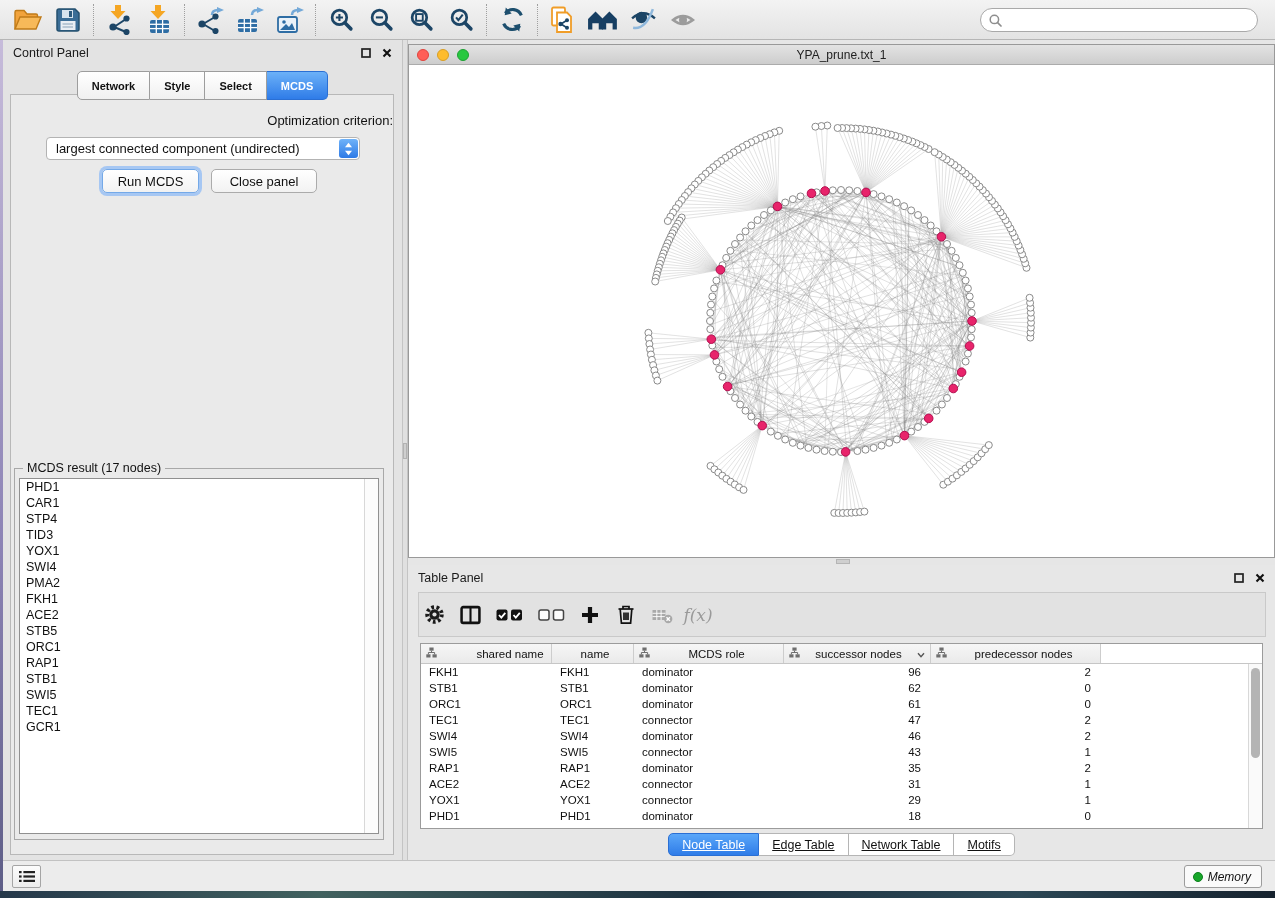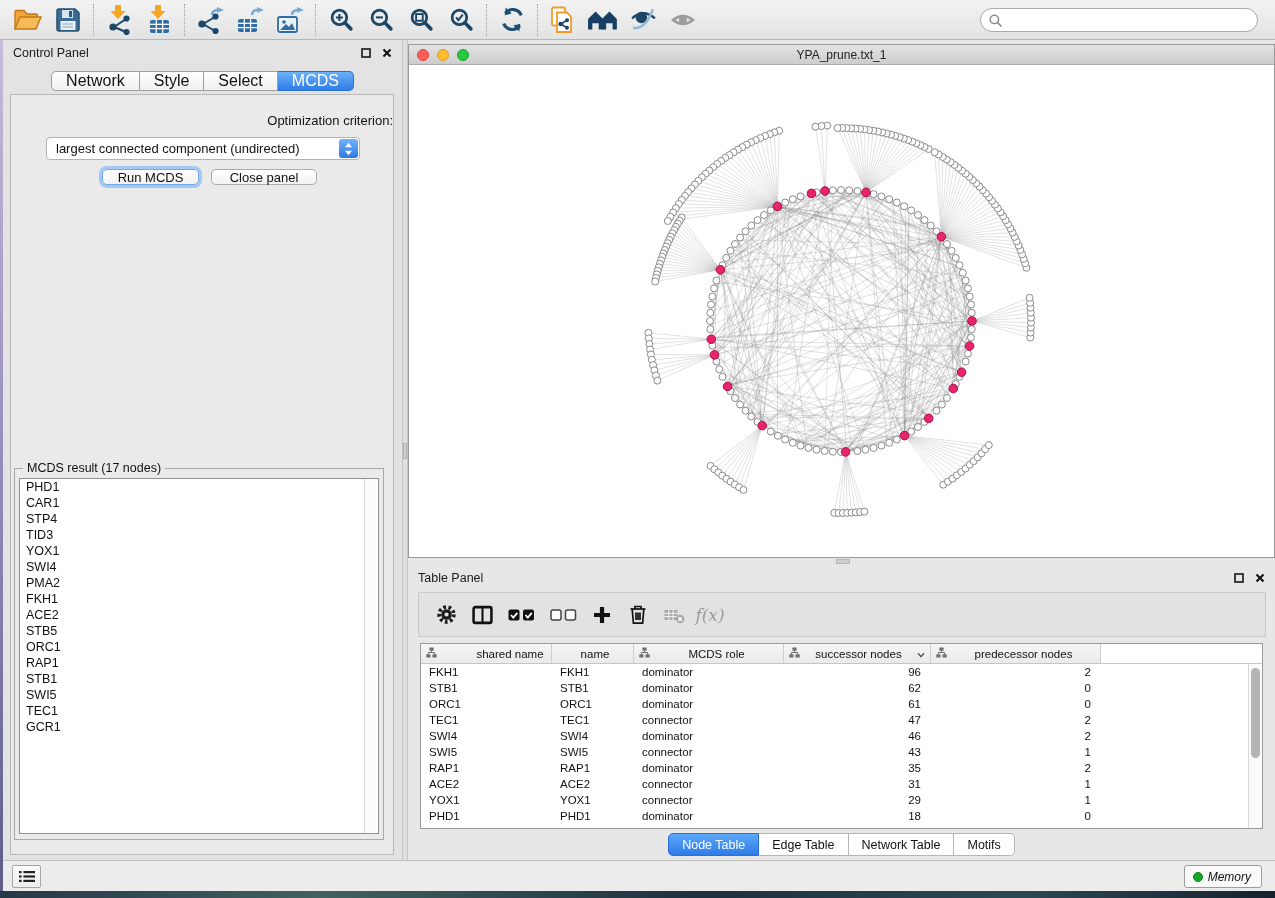--- a/index.html
+++ b/index.html
@@ -21,33 +21,33 @@
     background:linear-gradient(#c6bbda,#8b82b4 60%,#5d5d86); }
   .wall-bottom { position:absolute; left:0; right:0; bottom:0; height:7px;
     background:linear-gradient(90deg,#25384a,#41615f 25%,#1d3140 55%,#2c4856 80%,#16222e); }
 
   
   .control-panel { position:absolute; left:3px; top:40px; width:399px; height:820px; background:#e3e3e3; }
   .panel-title { height:26px; display:flex; align-items:center; font-size:12.5px; padding:0 10px; color:#1a1a1a; }
   .pt-icons { margin-left:auto; display:flex; gap:11px; align-items:center; }
   .cp-tabs { display:flex; justify-content:center; margin-top:5px; position:relative; z-index:2; }
   .seg { border:1px solid #9d9d9d; border-left:none; background:linear-gradient(#ffffff,#f0f0f0);
-    padding:3px 14px; font-size:16px; height:20px; display:flex; align-items:center; }
+    padding:3px 14px; font-size:11px; height:29px; display:flex; align-items:center;font-weight:bold; }
   .seg:first-child { border-left:1px solid #9d9d9d; border-radius:5px 0 0 5px; }
   .seg:last-child { border-radius:0 5px 5px 0; }
   .seg.active { background:linear-gradient(#6cb1f8,#2f7ce8); color:#fff; border-color:#2a6fd4; }
   .cp-content { position:absolute; left:7px; right:8px; top:54px; bottom:5px;
     border:1px solid #b8b8b8; background:#eaeaea; }
   .opt-label { position:absolute; top:18px; left:0; right:0; text-align:right; font-size:13px; }
   .dropdown { position:absolute; left:35px; top:42px; width:314px; height:23px; background:#fff;
     border:1px solid #b3b3b3; border-radius:4px; font-size:13px; display:flex; align-items:center;
     padding-left:9px; }
   .dd-step { position:absolute; right:1px; top:1px; bottom:1px; width:19px; border-radius:3px;
     background:linear-gradient(#70b3f9,#2d7ae6); display:flex; align-items:center; justify-content:center; }
-  .btn { position:absolute; height:16px; background:linear-gradient(#ffffff,#f2f2f2);
+  .btn { position:absolute; height:24px; background:linear-gradient(#ffffff,#f2f2f2);
     border:1px solid #ababab; border-radius:5px; font-size:13px; display:flex; align-items:center;
     justify-content:center; }
   .btn-run { top:74px; left:91px; width:97px; border-color:#74a9e8; box-shadow:0 0 0 3px rgba(110,170,250,.55); }
   .btn-close { top:74px; left:200px; width:106px; }
   .fieldset { position:absolute; left:3px; right:9px; top:373px; height:372px; border:1px solid #a8a8a8; }
   .legend { position:absolute; top:-8px; left:8px; background:#eaeaea; padding:0 4px; font-size:12.5px; }
   .listbox { position:absolute; left:4px; right:4px; top:9px; bottom:5px; background:#fff;
     border:1px solid #909090; overflow:hidden; }
   .list-scroll { position:absolute; right:0; top:0; bottom:0; width:14px; border-left:1px solid #d8d8d8; background:#fcfcfc; }
   .list-item { height:16px; line-height:16px; font-size:12.5px; padding-left:6px; }
@@ -66,40 +66,40 @@
   .net-frame { position:absolute; left:0; top:4px; right:0; height:514px; border:1px solid #999; background:#fff; }
   .net-title { height:20px; background:linear-gradient(#e3e3e3,#cdcdcd); border-bottom:1px solid #ababab;
     position:relative; display:flex; align-items:center; justify-content:center; font-size:12px; color:#222; }
   .lights { position:absolute; left:8px; top:4px; display:flex; gap:8px; }
   .light { width:12px; height:12px; border-radius:50%; }
   .net-canvas { position:absolute; left:0; top:20px; right:0; bottom:0; background:#fff; overflow:hidden; }
 
   
   .table-panel { position:absolute; left:0; right:0; top:525px; bottom:0; background:#e7e7e7; }
   .tp-toolbar { position:absolute; left:10px; right:9px; top:27px; height:45px; background:#e2e2e2;
-    border:1px solid #c9c9c9; display:flex; align-items:center; padding-left:12px; }
+    border:1px solid #c9c9c9; display:flex; align-items:center; }
   .tp-tbtn { min-width:30px; display:flex; align-items:center; justify-content:center; margin-right:6px; }
   .fx-label { font-family:"DejaVu Serif", serif; font-style:italic; font-size:17px; color:#9a9a9a; }
   .dtable { position:absolute; left:12px; right:12px; top:78px; height:186px; border:1px solid #9b9b9b; background:#fff; }
   .thead { display:flex; height:20px; background:linear-gradient(#f6f6f6,#eaeaea);
     border-bottom:1px solid #c6c6c6; font-size:11.5px; }
   .th { display:flex; align-items:center; border-right:1px solid #cdcdcd; padding-left:5px; }
   .th .lbl { flex:1; text-align:center; padding:0 3px; white-space:nowrap; overflow:hidden; }
   .th.filler { background:#fff; border-right:none; flex:1; }
   .tr { display:flex; height:16px; font-size:11.5px; align-items:center; }
   .td { overflow:hidden; white-space:nowrap; }
   .c0 { width:131px; padding-left:8px; } .c1 { width:82px; padding-left:8px; }
   .c2 { width:150px; padding-left:8px; }
   .c3 { width:147px; text-align:right; padding-right:10px; }
   .c4 { width:170px; text-align:right; padding-right:10px; }
   .tscroll { position:absolute; right:0; top:20px; bottom:0; width:14px; background:#fafafa; border-left:1px solid #d8d8d8; }
   .tthumb { position:absolute; left:2px; top:4px; width:9px; height:90px; border-radius:4.5px; background:#b4b4b4; }
   .tp-tabs { position:absolute; left:0; right:0; top:268px; display:flex; justify-content:center; }
   .tab { border:1px solid #b5b5b5; border-left:none; background:#fff; padding:0 13px; font-size:12.5px;
-    height:23px; display:flex; align-items:center; }
+    height:23px; display:flex; align-items:center;text-decoration:underline; }
   .tab:first-child { border-left:1px solid #b5b5b5; border-radius:5px 0 0 5px; }
   .tab:last-child { border-radius:0 5px 5px 0; }
   .tab.active { background:linear-gradient(#5aa7f9,#2f7ce8); color:#fff; border-color:#2a6fd4; }
 
   
   .status-bar { position:absolute; left:0; right:0; bottom:7px; height:31px; background:#ececec;
     border-top:1px solid #c2c2c2; }
   .list-btn { position:absolute; left:12px; top:4px; width:29px; height:23px; border:1px solid #a5a5a5;
     border-radius:2px; background:linear-gradient(#fcfcfc,#ededed); display:flex; align-items:center; justify-content:center; }
   .mem-btn { position:absolute; right:13px; top:4px; height:23px; padding:0 10px 0 8px; border:1px solid #9c9c9c;

